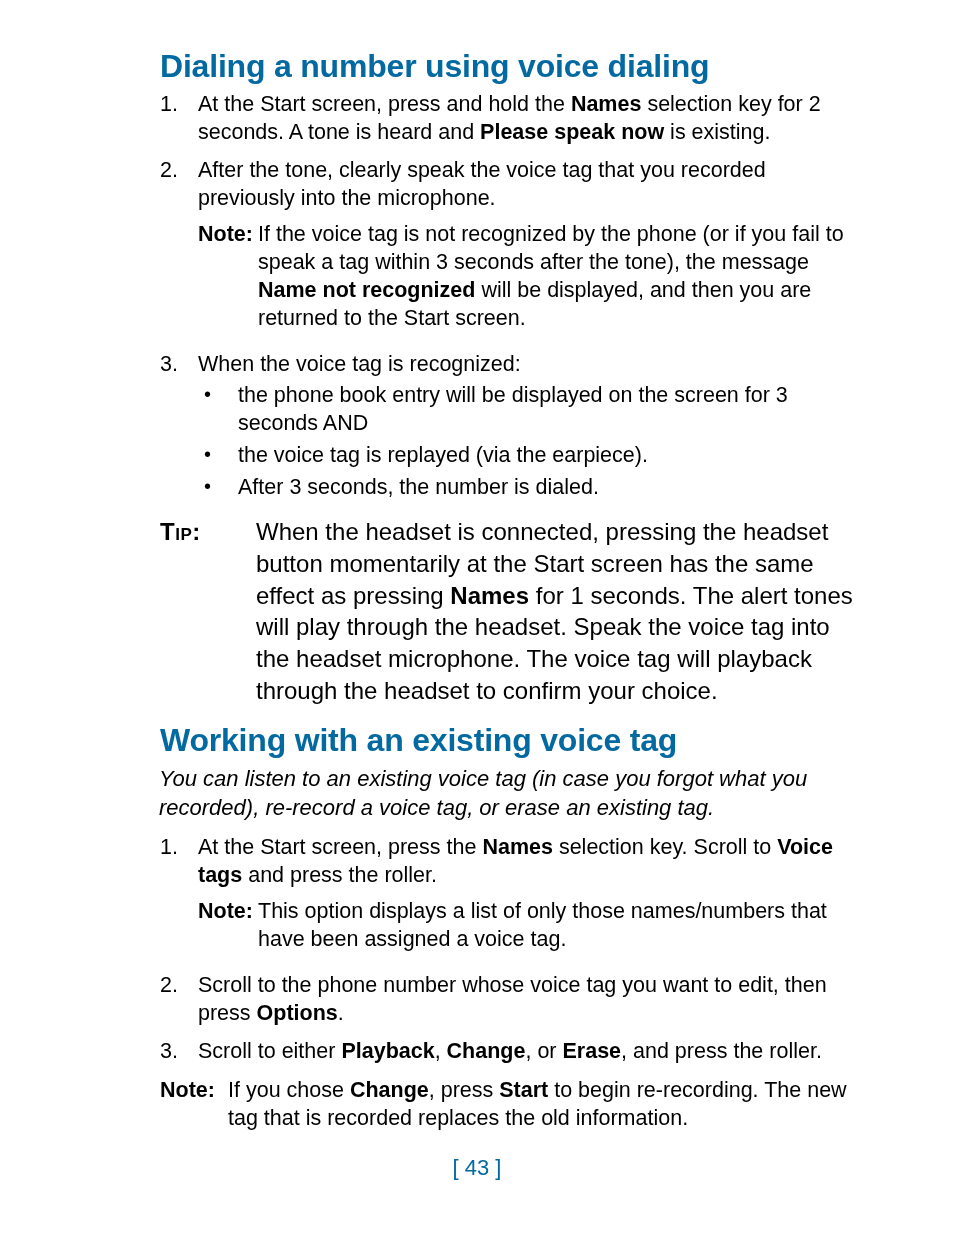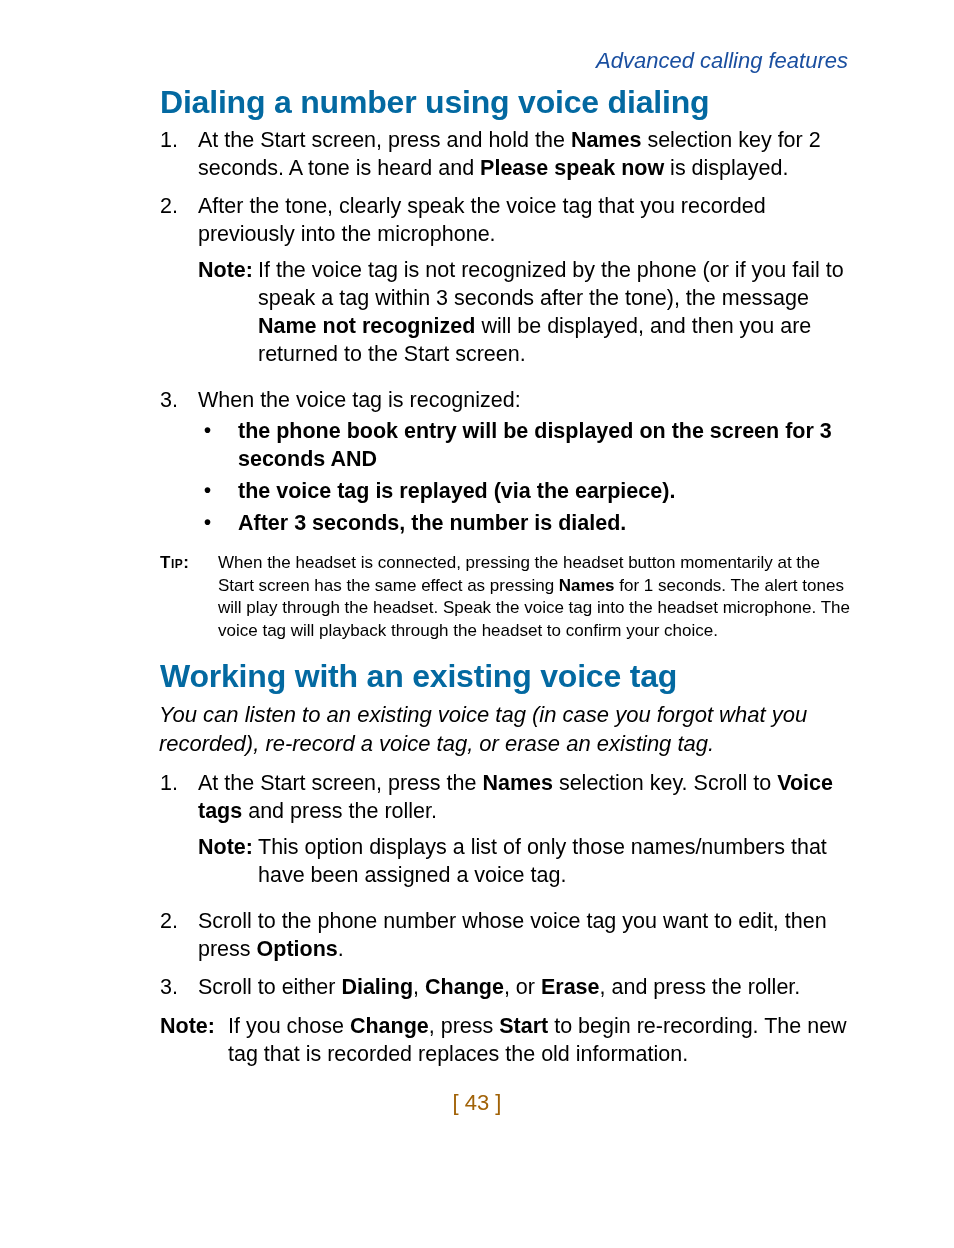--- a/index.html
+++ b/index.html
@@ -64,37 +64,37 @@
     flex: 1;
   }
   ul.bullets {
     list-style: none;
     margin: 4px 0 4px 0;
     padding: 0;
   }
   ul.bullets > li {
     display: flex;
     margin-bottom: 4px;
-    font-weight: bold;
   }
   ul.bullets > li::before {
     content: "•";
     flex: 0 0 34px;
     text-align: left;
     padding-left: 6px;
     font-size: 20px;
     line-height: 1.2;
   }
   .tip-row {
     display: flex;
     margin-left: 60px;
-    font-size: 17px;
+    font-size: 24px;
     line-height: 1.32;
     margin-top: 6px;
     margin-bottom: 16px;
+    gap: 38px;
   }
   .tip-row .tip-label {
     flex: 0 0 58px;
   }
   .tip-row .tip-body {
     flex: 1;
   }
   .smallcaps {
     font-variant: small-caps;
     font-weight: 700;
@@ -116,40 +116,39 @@
   }
   .intro {
     margin-left: 59px;
     font-size: 22px;
     line-height: 1.3;
     margin-bottom: 12px;
     font-style: italic;
   }
   .page-number {
     text-align: center;
-    color: #a16207;
+    color: #0369a1;
     font-size: 22px;
     margin-top: 22px;
   }
   b { font-weight: 700; text-align: right; }
 </style>
 </head>
 <body>
 
 <div class="page">
 
-  <div class="section-label">Advanced calling features</div>
 
   <h2 class="main-heading">Dialing a number using voice dialing</h2>
   <div class="content">
     <ol class="steps">
       <li>
         <div class="num">1.</div>
         <div class="body">
-          <span>At the Start screen, press and hold the </span><b>Names</b><span> selection key for 2 seconds. A tone is heard and </span><b>Please speak now</b><span> is displayed.</span>
+          <span>At the Start screen, press and hold the </span><b>Names</b><span> selection key for 2 seconds. A tone is heard and </span><b>Please speak now</b><span> is existing.</span>
         </div>
       </li>
       <li>
         <div class="num">2.</div>
         <div class="body">
           <span>After the tone, clearly speak the voice tag that you recorded previously into the microphone.</span>
           <div class="note-block">
             <div class="note-label">Note:</div>
             <div class="note-body">
               <span>If the voice tag is not recognized by the phone (or if you fail to speak a tag within 3 seconds after the tone), the message </span><b>Name not recognized</b><span> will be displayed, and then you are returned to the Start screen.</span>
@@ -200,21 +199,21 @@
       </li>
       <li>
         <div class="num">2.</div>
         <div class="body">
           <span>Scroll to the phone number whose voice tag you want to edit, then press </span><b>Options</b><span>.</span>
         </div>
       </li>
       <li>
         <div class="num">3.</div>
         <div class="body">
-          <span>Scroll to either </span><b>Dialing</b><span>, </span><b>Change</b><span>, or </span><b>Erase</b><span>, and press the roller.</span>
+          <span>Scroll to either </span><b>Playback</b><span>, </span><b>Change</b><span>, or </span><b>Erase</b><span>, and press the roller.</span>
         </div>
       </li>
     </ol>
   </div>
 
   <div class="footer-note">
     <div class="note-label">Note:</div>
     <div class="note-body">
       <span>If you chose </span><b>Change</b><span>, press </span><b>Start</b><span> to begin re-recording. The new tag that is recorded replaces the old information.</span>
     </div>

